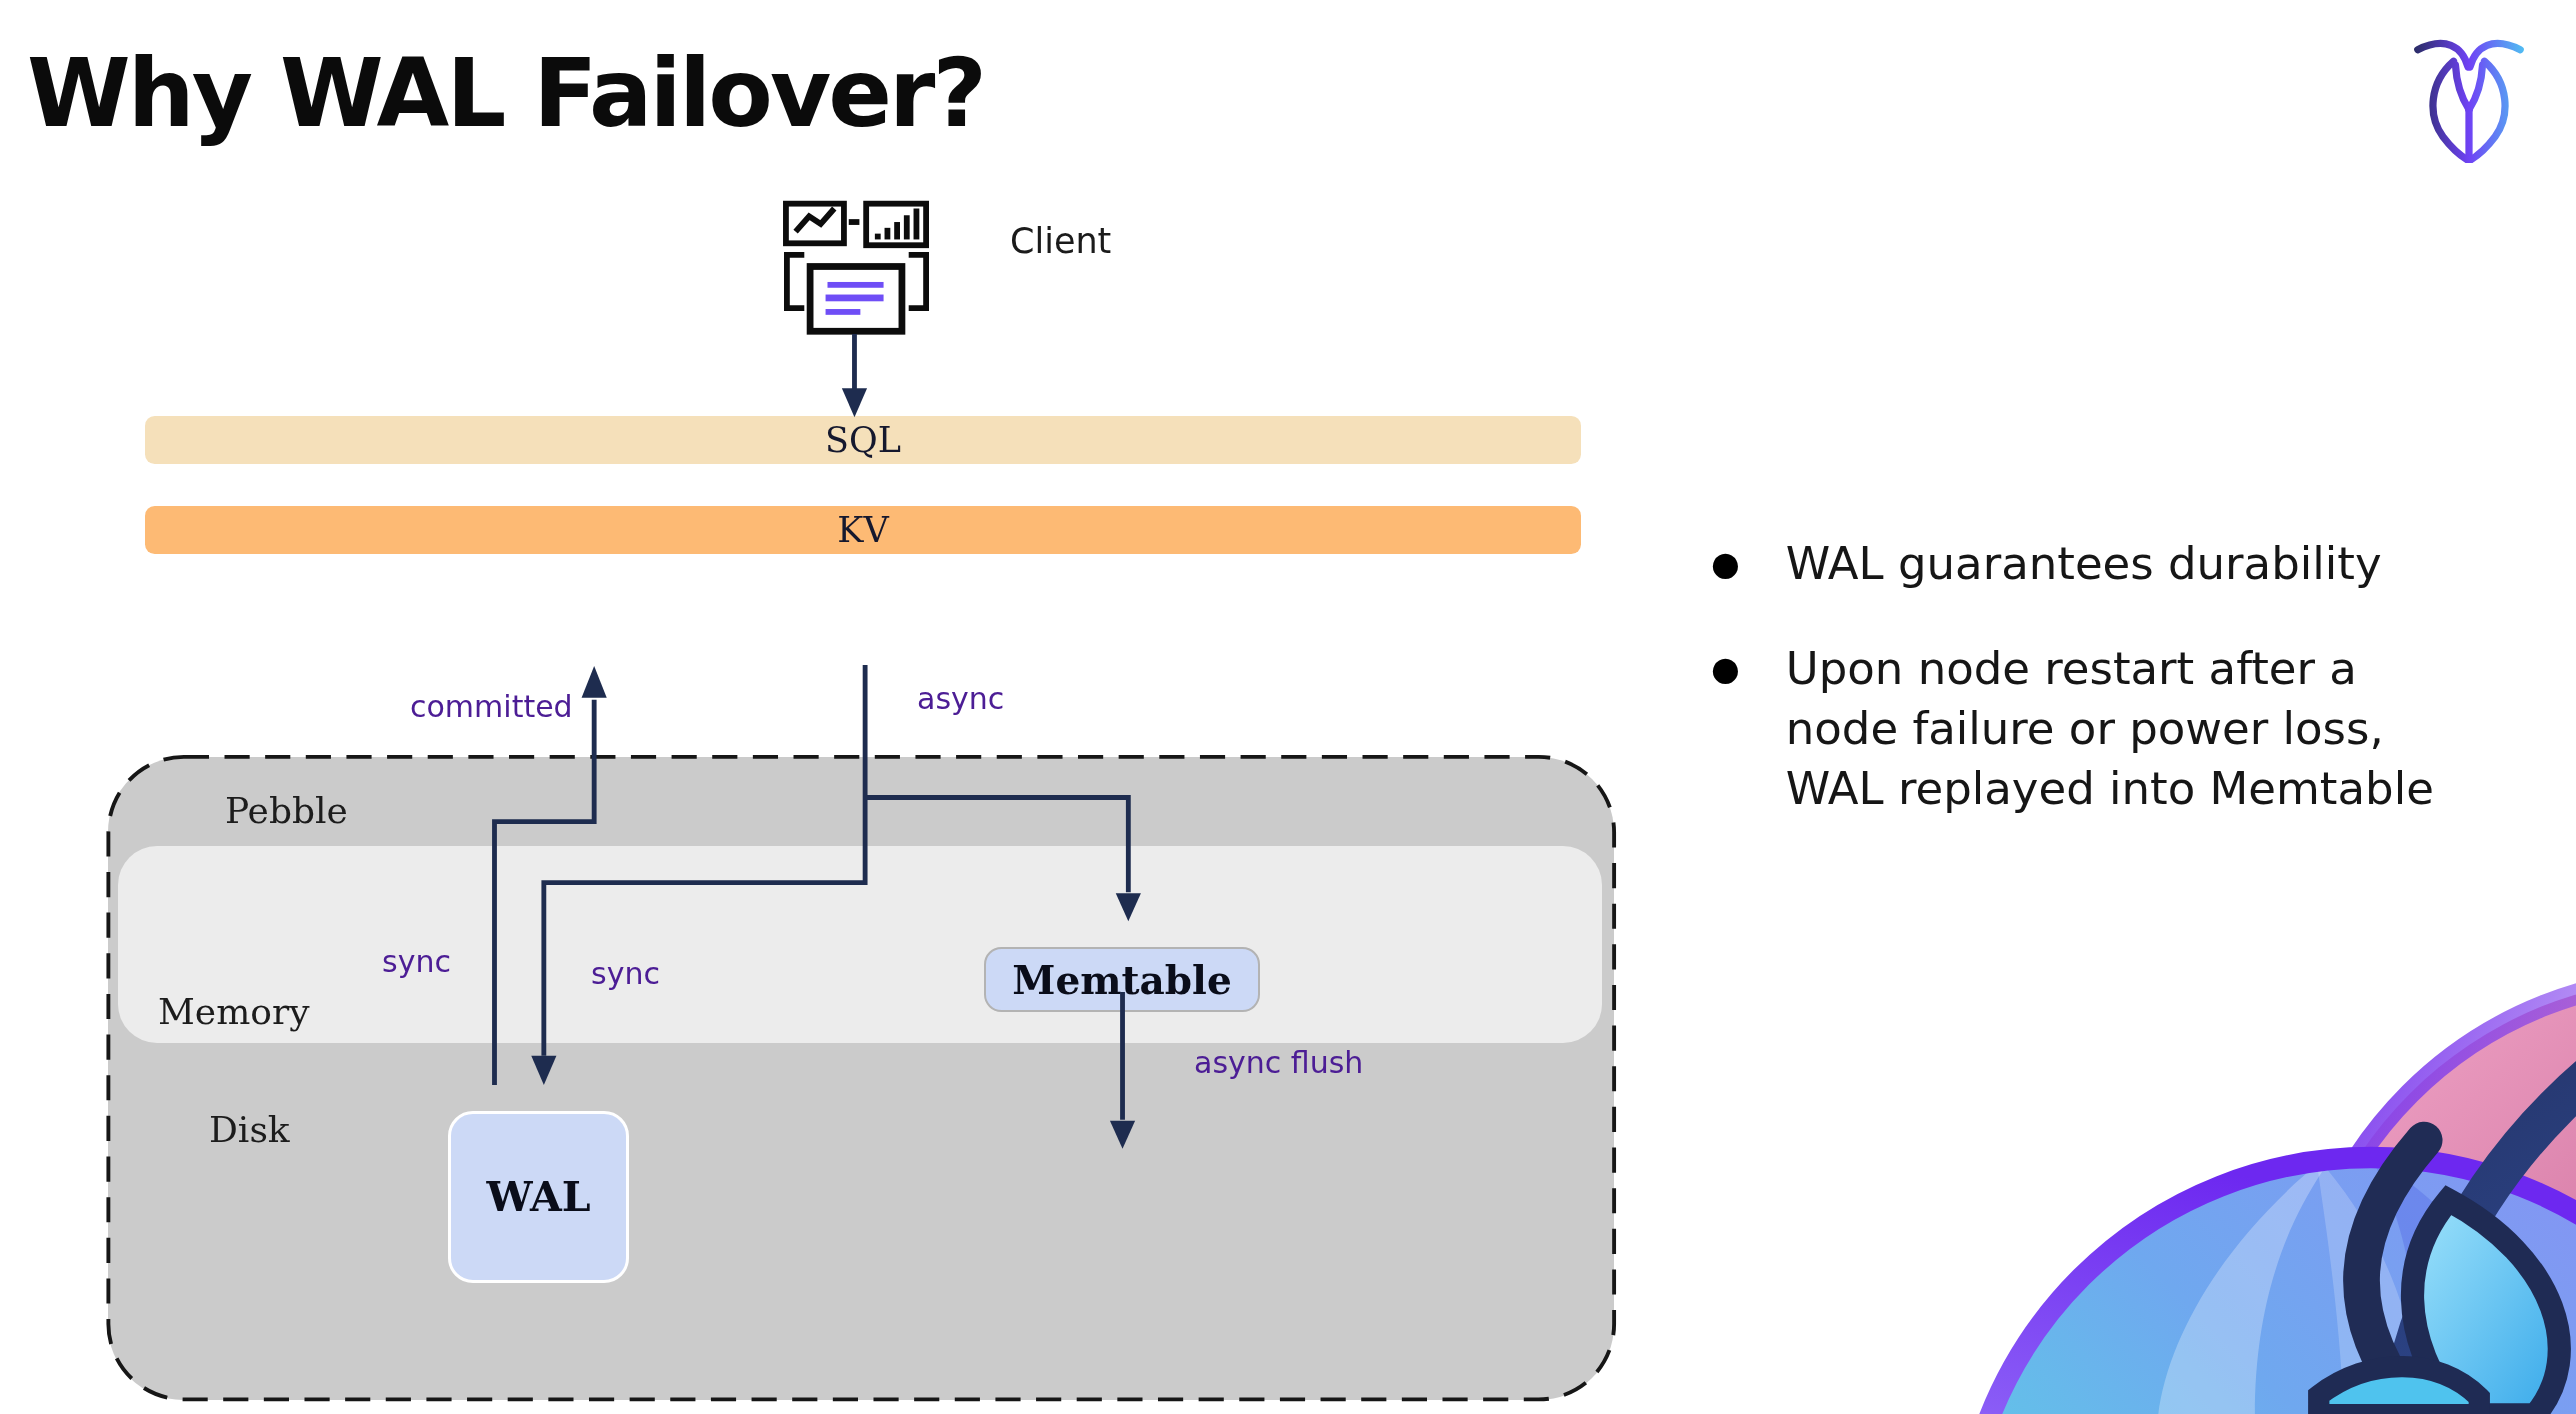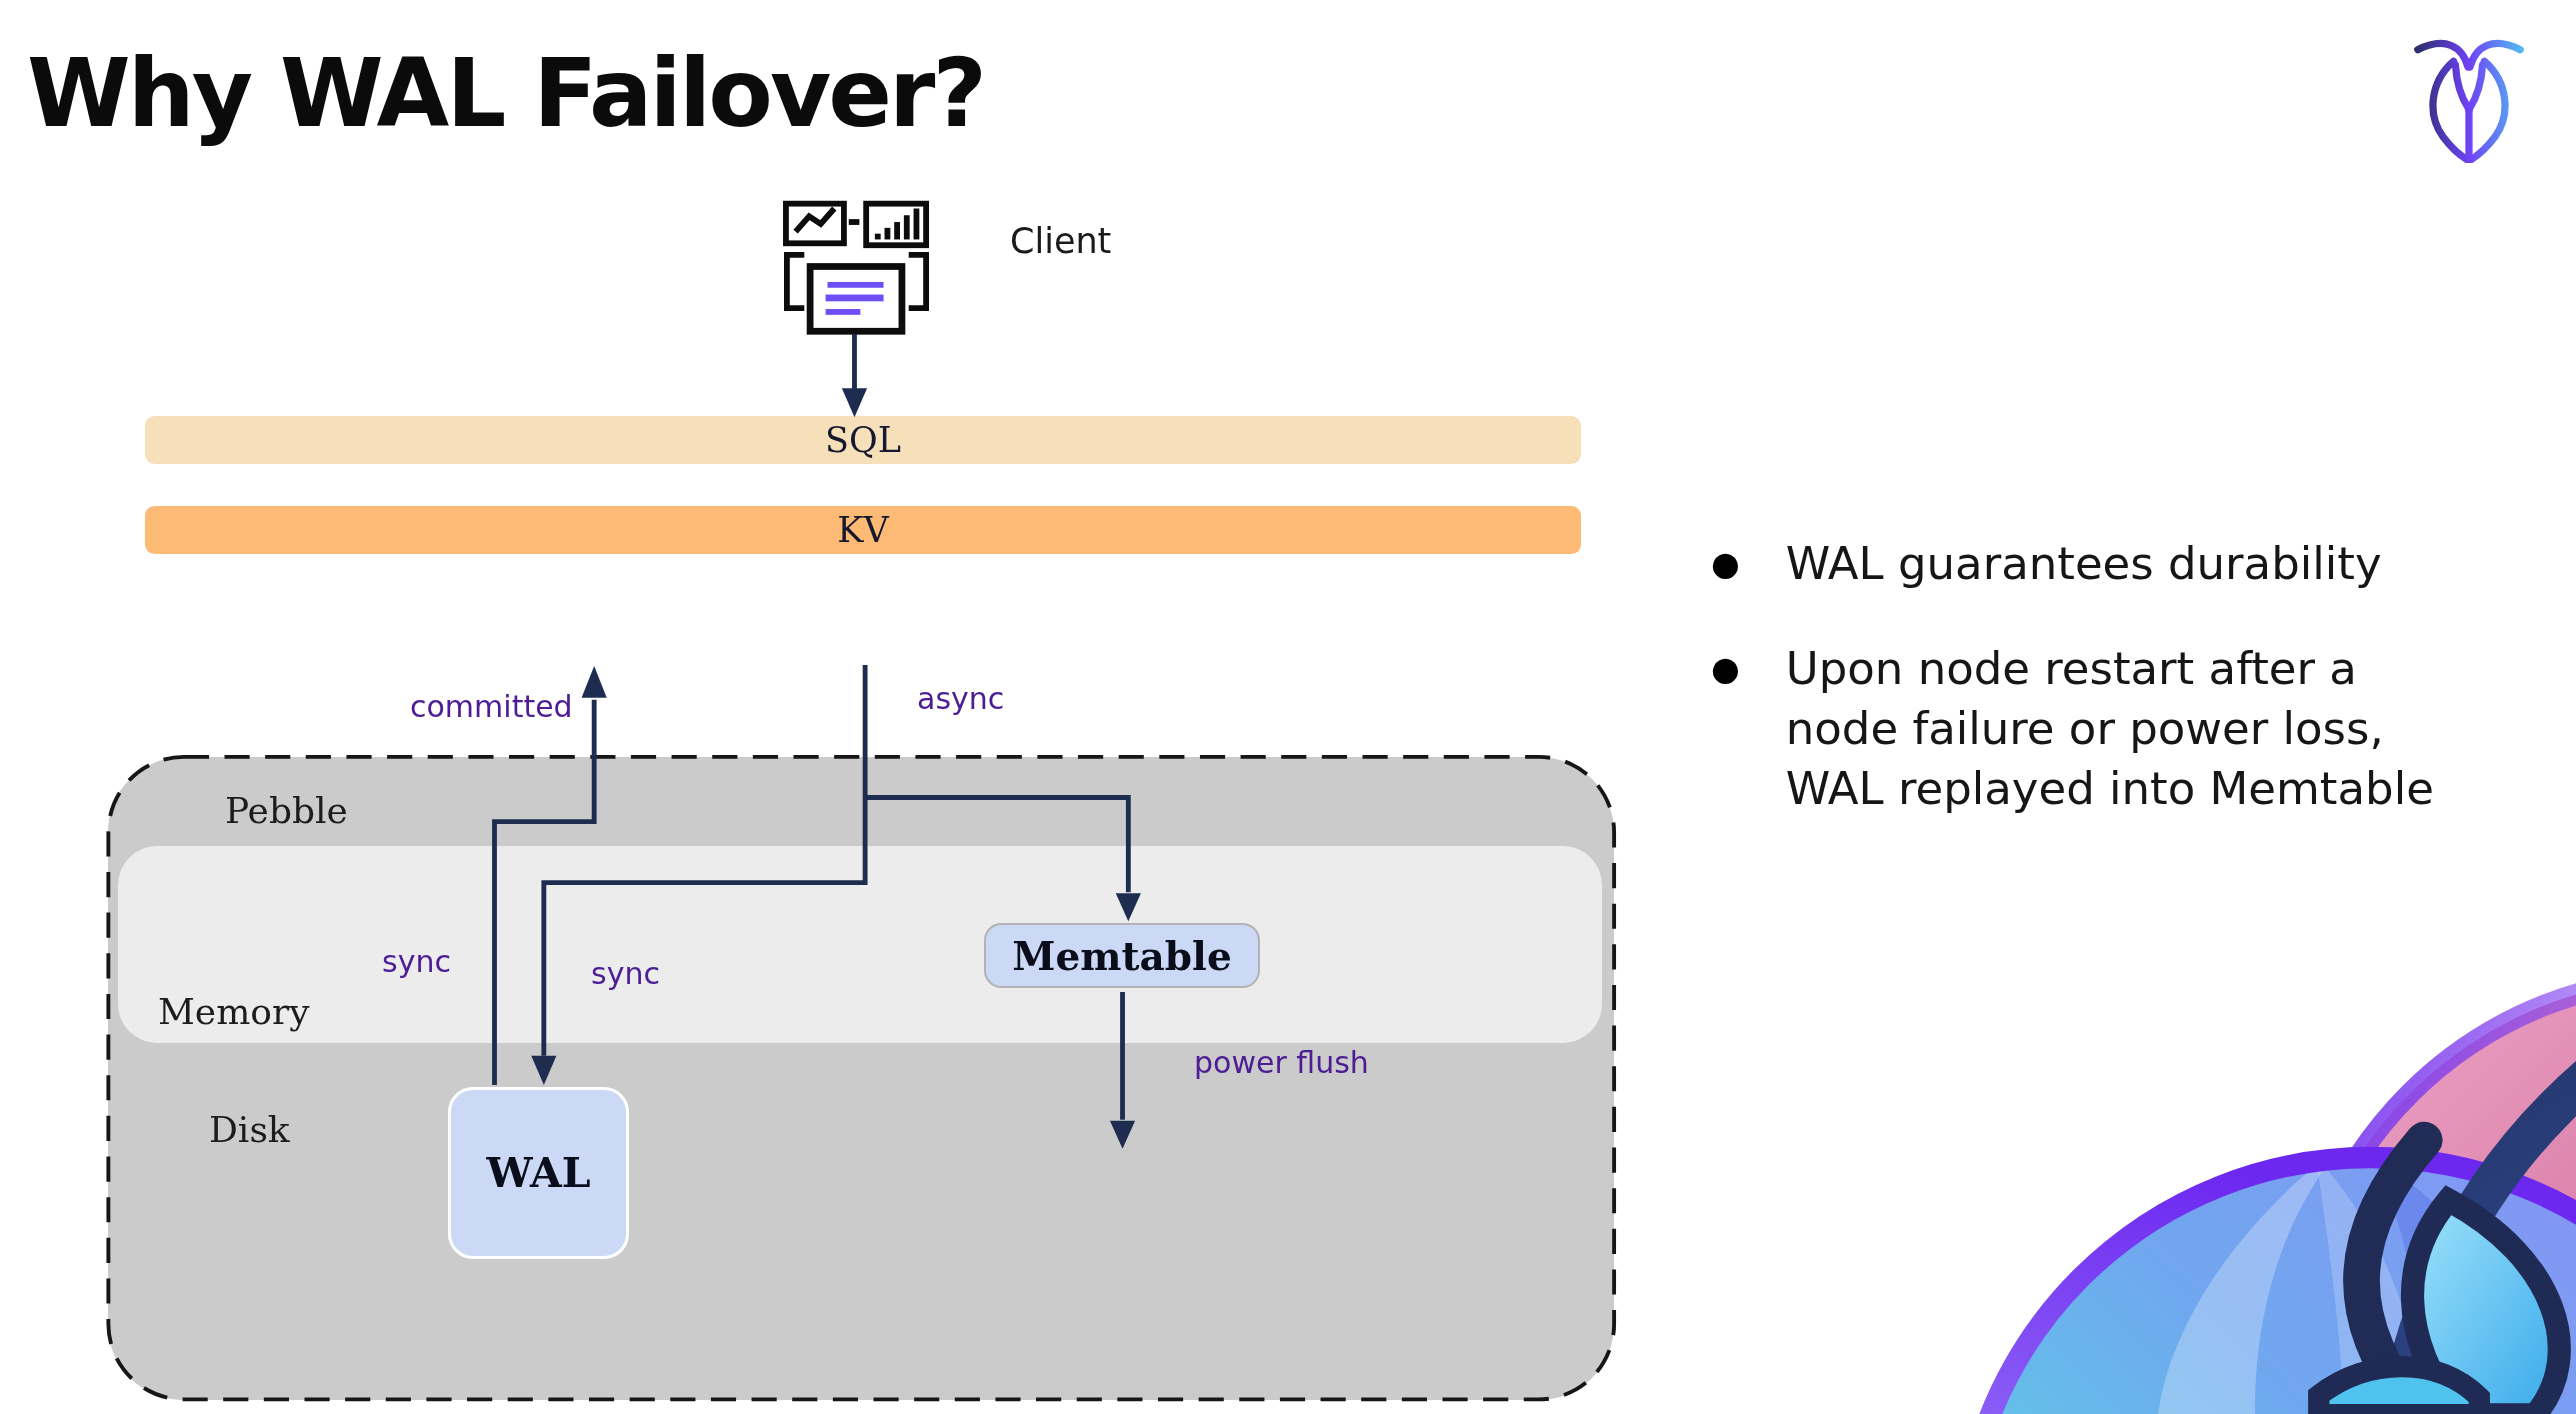--- a/index.html
+++ b/index.html
@@ -24,21 +24,21 @@
   
   .pebble-fill{left:108px;top:757px;width:1506px;height:643px;background:#cbcbcb;border-radius:75px;}
   .memory-band{left:118px;top:846px;width:1484px;height:197px;background:#ececec;border-radius:39px;}
   .zone-label{font-family:"DejaVu Serif",serif;font-size:36px;color:#1c1c1c;}
   .lbl-pebble{left:225px;top:790px;}
   .lbl-memory{left:158px;top:991px;}
   .lbl-disk{left:209px;top:1109px;}
 
   
   .node{background:#ccd9f6;font-family:"DejaVu Serif",serif;font-weight:bold;color:#0a0d1a;
-        display:flex;align-items:center;justify-content:center;box-sizing:border-box;}
+        display:flex;align-items:center;justify-content:center;box-sizing:border-box;margin-top:24px;}
   .node-wal{left:448px;top:1087px;width:181px;height:172px;border:3.9px solid #ffffff;border-radius:25px;font-size:41px;}
   .node-memtable{left:984px;top:923px;width:276px;height:65px;border:2.9px solid #b3b3b3;border-radius:17.4px;font-size:39px;}
   .node-sstable{left:984px;top:1153px;width:276px;height:172px;border:3.9px solid #ffffff;border-radius:27px;font-size:39px;}
 
   
   .edge-label{font-size:30px;color:#4c1d95;white-space:nowrap;}
   .lbl-committed{left:410px;top:689px;}
   .lbl-commit{left:917px;top:681px;}
   .lbl-sync-left{left:382px;top:944px;}
   .lbl-sync-right{left:591px;top:956px;}
@@ -113,21 +113,21 @@
   <div class="abs zone-label lbl-memory">Memory</div>
   <div class="abs zone-label lbl-disk">Disk</div>
 
   <div class="abs node node-wal">WAL</div>
   <div class="abs node node-memtable">Memtable</div>
 
   <div class="abs edge-label lbl-committed">committed</div>
   <div class="abs edge-label lbl-commit">async</div>
   <div class="abs edge-label lbl-sync-left">sync</div>
   <div class="abs edge-label lbl-sync-right">sync</div>
-  <div class="abs edge-label lbl-async">power flush</div>
+  <div class="abs edge-label lbl-async">async flush</div>
 
   <div class="abs bullets">
     <div class="bullet-item">
       <span class="bullet-dot">●</span>
       <span class="bullet-text">WAL guarantees durability</span>
     </div>
     <div class="bullet-item">
       <span class="bullet-dot">●</span>
       <span class="bullet-text">Upon node restart after a
 node failure or power loss,

